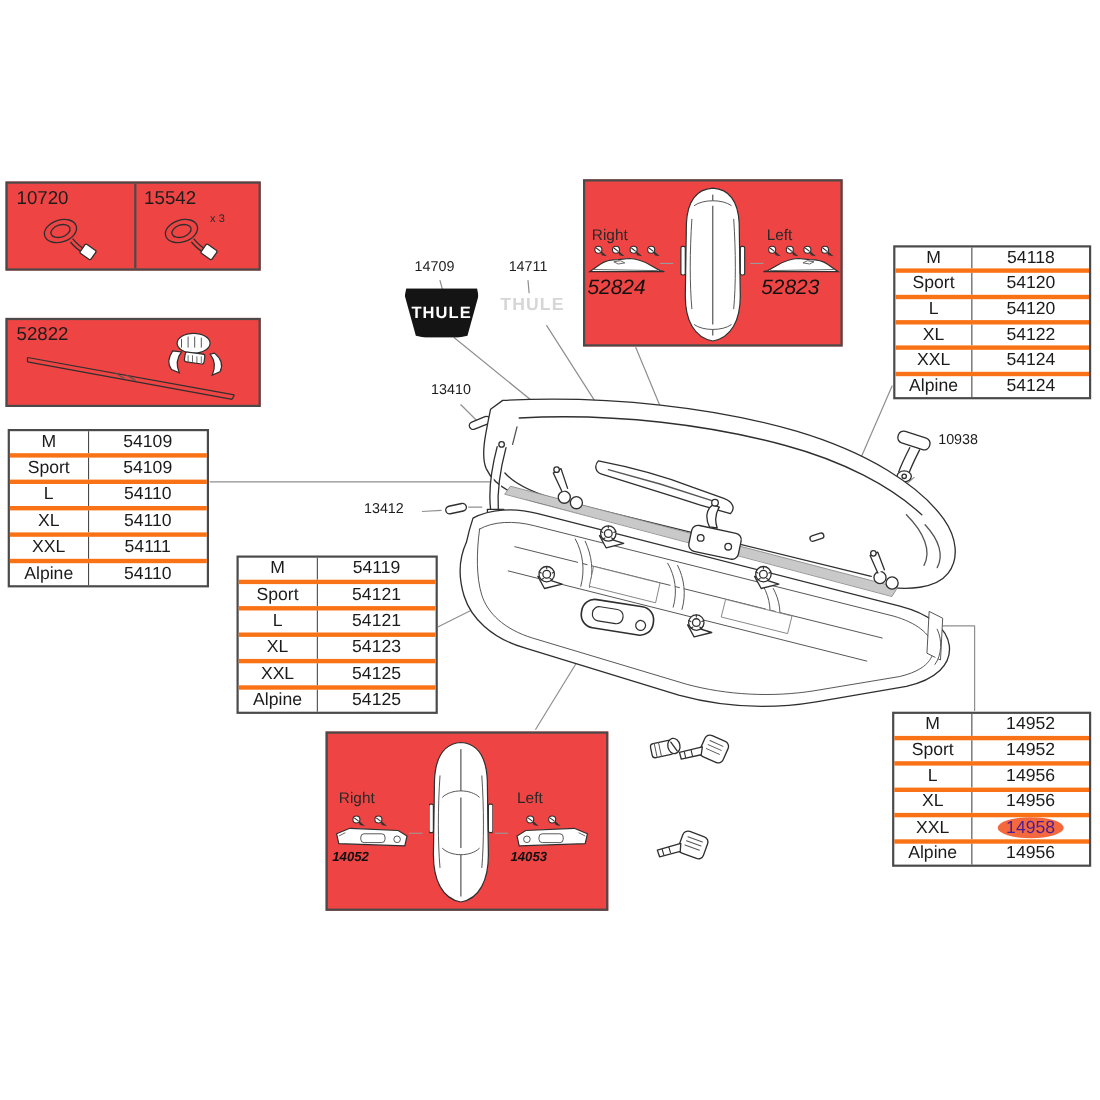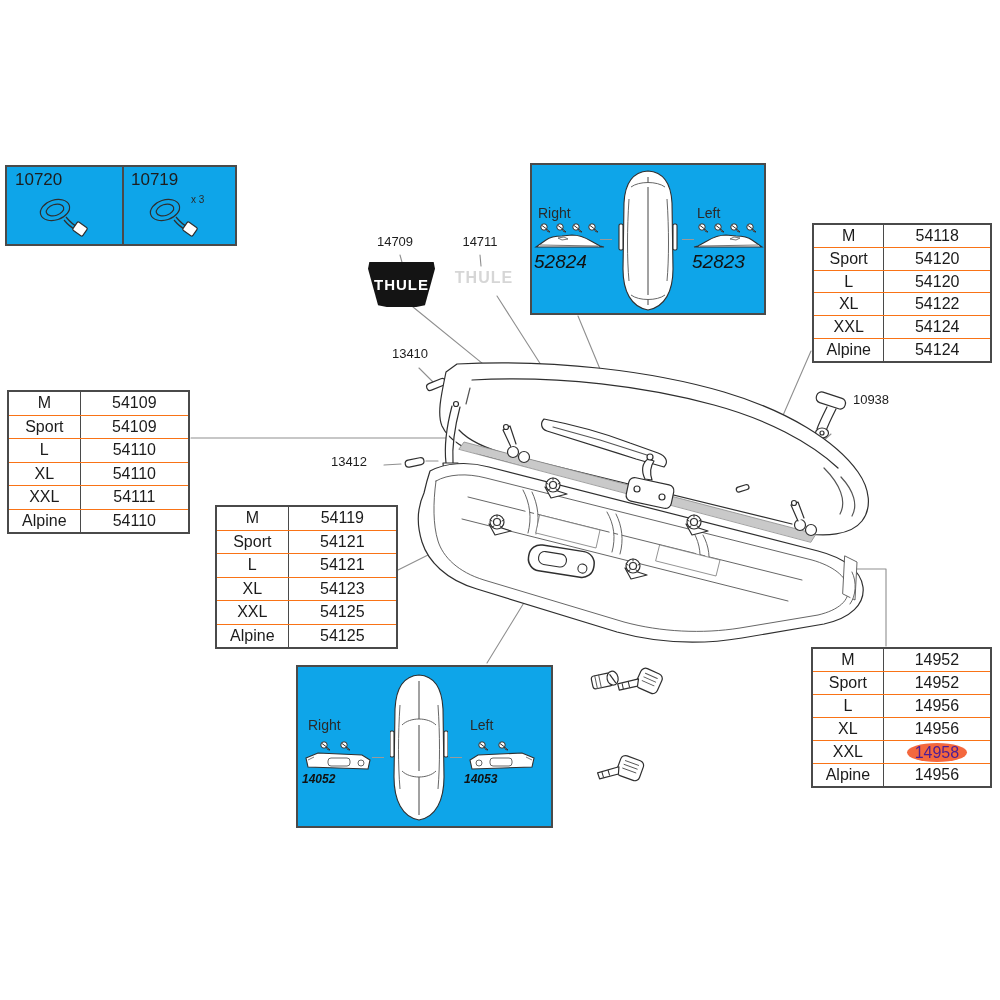--- a/index.html
+++ b/index.html
@@ -1,32 +1,32 @@
 <!DOCTYPE html>
 <html><head>
 <meta charset="utf-8">
 <style>
   html,body{margin:0;padding:0;background:#fff;}
   .canvas{position:relative;width:1000px;height:1000px;background:#fff;overflow:hidden;
           font-family:"Liberation Sans",sans-serif;color:#1d1d1d;}
   svg{display:block;}
   .art{position:absolute;left:0;top:0;}
   
-  .panel{position:absolute;border:2px solid #4a4a4a;background:#0ea5e9;box-sizing:border-box;}
+  .panel{position:absolute;border:2px solid #4a4a4a;background:#ef4444;box-sizing:border-box;}
   .panel .pid{position:absolute;font-size:17px;color:#1d1d1d;}
   .side-label{position:absolute;font-size:14px;color:#2a2a2a;}
   .part-num{position:absolute;font-size:18px;text-align:left;color:#111;font-style:italic;}
   .part-num.big{font-size:12px;font-weight:600;}
   .qty{position:absolute;font-size:10px;color:#2a2a2a;}
   .divider{position:absolute;top:0;bottom:0;width:0;border-left:2px solid #4a4a4a;}
   .dash{position:absolute;width:12px;border-top:1px solid #9a9a9a;}
   
   .ptable{position:absolute;border:2px solid #4a4a4a;background:#fff;display:flex;flex-direction:column;
           box-sizing:border-box;font-size:16px;}
-  .trow{flex:1;display:flex;border-top:1px solid #f97316;}
+  .trow{flex:1;display:flex;border-top:4px solid #f97316;}
   .trow:first-child{border-top:none;}
   .tcell{display:flex;align-items:center;justify-content:center;color:#1b1b1b;}
   .tsize{width:40%;border-right:1px solid #4a4a4a;box-sizing:border-box;}
   .tpart{flex:1;}
   .hl{border-radius:50%;padding:0 8px;line-height:19px;color:#4c1d95;}
   
   .callout{position:absolute;font-size:13px;color:#1d1d1d;text-align:center;white-space:nowrap;}
   
   .badge-black{position:absolute;left:368px;top:262px;width:67px;height:45px;background:#141414;
     clip-path:polygon(2% 0,98% 0,100% 15%,85% 96%,72% 100%,28% 100%,15% 96%,0 15%);
@@ -191,38 +191,53 @@
       <rect x="617" y="755" width="24" height="21" rx="5"></rect>
       <path d="M622,760 L636,760 M622,764 L636,764 M622,768 L636,768" stroke="#555" stroke-width="0.9"></path>
       <path d="M618,768 L600,781 L604,786 L620,775 Z"></path>
       <path d="M604,779 l3,4 M609,775 l3,4" stroke-width="1"></path>
     </g>
   </svg>
 
   <div class="panel" style="left:5px;top:165px;width:232px;height:81px">
     <div class="divider" style="left:115px"></div>
     <div class="pid" style="left:8px;top:3px">10720</div>
-    <div class="pid" style="left:124px;top:3px">10719</div>
+    <div class="pid" style="left:124px;top:3px">15542</div>
     <div class="qty" style="left:184px;top:27px">x 3</div>
     <svg style="position:absolute;left:24px;top:26px" width="62" height="48" viewBox="0 0 62 48" fill="none" stroke="#2f2f2f" stroke-width="1.2">
       <ellipse cx="24" cy="17" rx="15" ry="10" transform="rotate(-18 24 17)"></ellipse>
       <ellipse cx="24" cy="17" rx="9" ry="5.5" transform="rotate(-18 24 17)"></ellipse>
       <path d="M35,24 C40,30 44,33 48,35"></path>
       <path d="M33,27 C38,33 41,35 45,37"></path>
       <rect x="43" y="31" width="12" height="10" rx="1.5" transform="rotate(35 49 36)" fill="#fff"></rect>
     </svg>
     <svg style="position:absolute;left:134px;top:26px" width="62" height="48" viewBox="0 0 62 48" fill="none" stroke="#2f2f2f" stroke-width="1.2">
       <ellipse cx="24" cy="17" rx="15" ry="10" transform="rotate(-18 24 17)"></ellipse>
       <ellipse cx="24" cy="17" rx="9" ry="5.5" transform="rotate(-18 24 17)"></ellipse>
       <path d="M35,24 C40,30 44,33 48,35"></path>
       <path d="M33,27 C38,33 41,35 45,37"></path>
       <rect x="43" y="31" width="12" height="10" rx="1.5" transform="rotate(35 49 36)" fill="#fff"></rect>
     </svg>
   </div>
 
+  <div class="panel" style="left:5px;top:289px;width:232px;height:81px">
+    <div class="pid" style="left:8px;top:3px">52822</div>
+    <svg style="position:absolute;left:6px;top:8px" width="220" height="70" viewBox="0 0 220 70" fill="none" stroke="#2f2f2f" stroke-width="1.1">
+      <path d="M12,26 L200,60"></path>
+      <path d="M12,30 L198,64"></path>
+      <path d="M12,26 L12,30 M200,60 L198,64"></path>
+      <path d="M92,40 l8,5 M102,42 l8,5" stroke="#555"></path>
+      <ellipse cx="163" cy="13" rx="15" ry="9" fill="#fff"></ellipse>
+      <path d="M152,9 l0,8 M158,7 l0,10 M164,7 l0,10 M170,8 l0,9" stroke="#555" stroke-width="0.9"></path>
+      <path d="M144,20 C140,26 139,32 143,37 L150,40 C147,33 148,26 152,21 Z" fill="#fff"></path>
+      <path d="M182,22 C188,27 190,33 187,39 L180,42 C183,35 182,28 178,23 Z" fill="#fff"></path>
+      <rect x="155" y="22" width="18" height="9" rx="2" transform="rotate(8 164 26)" fill="#fff"></rect>
+      <path d="M158,24 l0,6 M162,24 l0,6 M166,25 l0,6 M170,25 l0,6" stroke="#555" stroke-width="0.8"></path>
+    </svg>
+  </div>
 
   <div class="panel" style="left:530px;top:163px;width:236px;height:152px">
     <div class="side-label" style="left:6px;top:40px">Right</div>
     <svg style="position:absolute;left:6px;top:57px" width="64" height="12" viewBox="0 0 64 12" fill="#fff" stroke="#2f2f2f" stroke-width="1">
       <g transform="translate(6,5)">
           <circle r="3.2"></circle>
           <path d="M-2,-1.5 L2,1.5"></path>
           <path d="M2.5,2 L6,5 L3.5,4.5 Z"></path>
         </g>
       <g transform="translate(22,5)">

